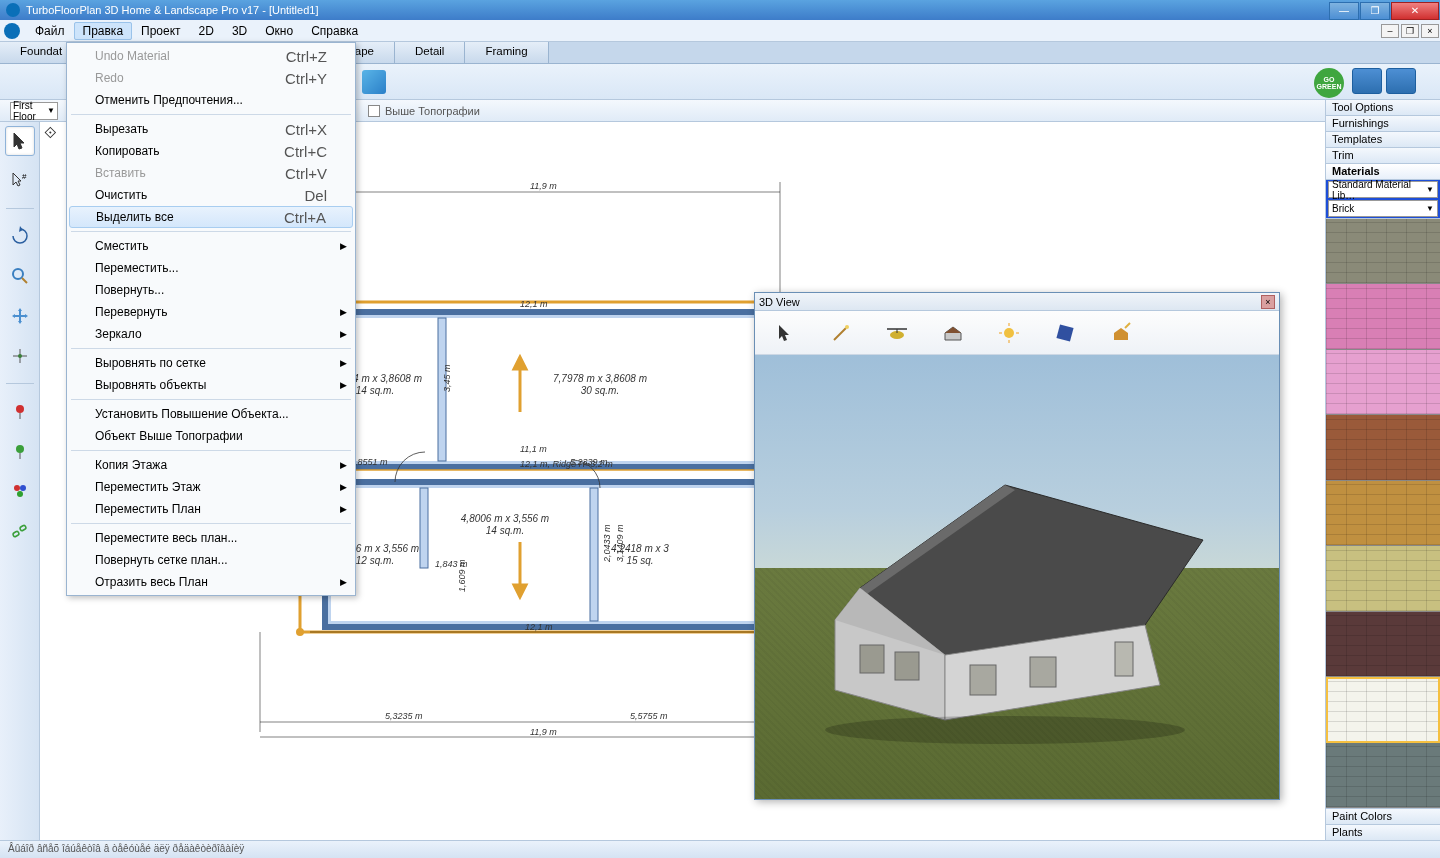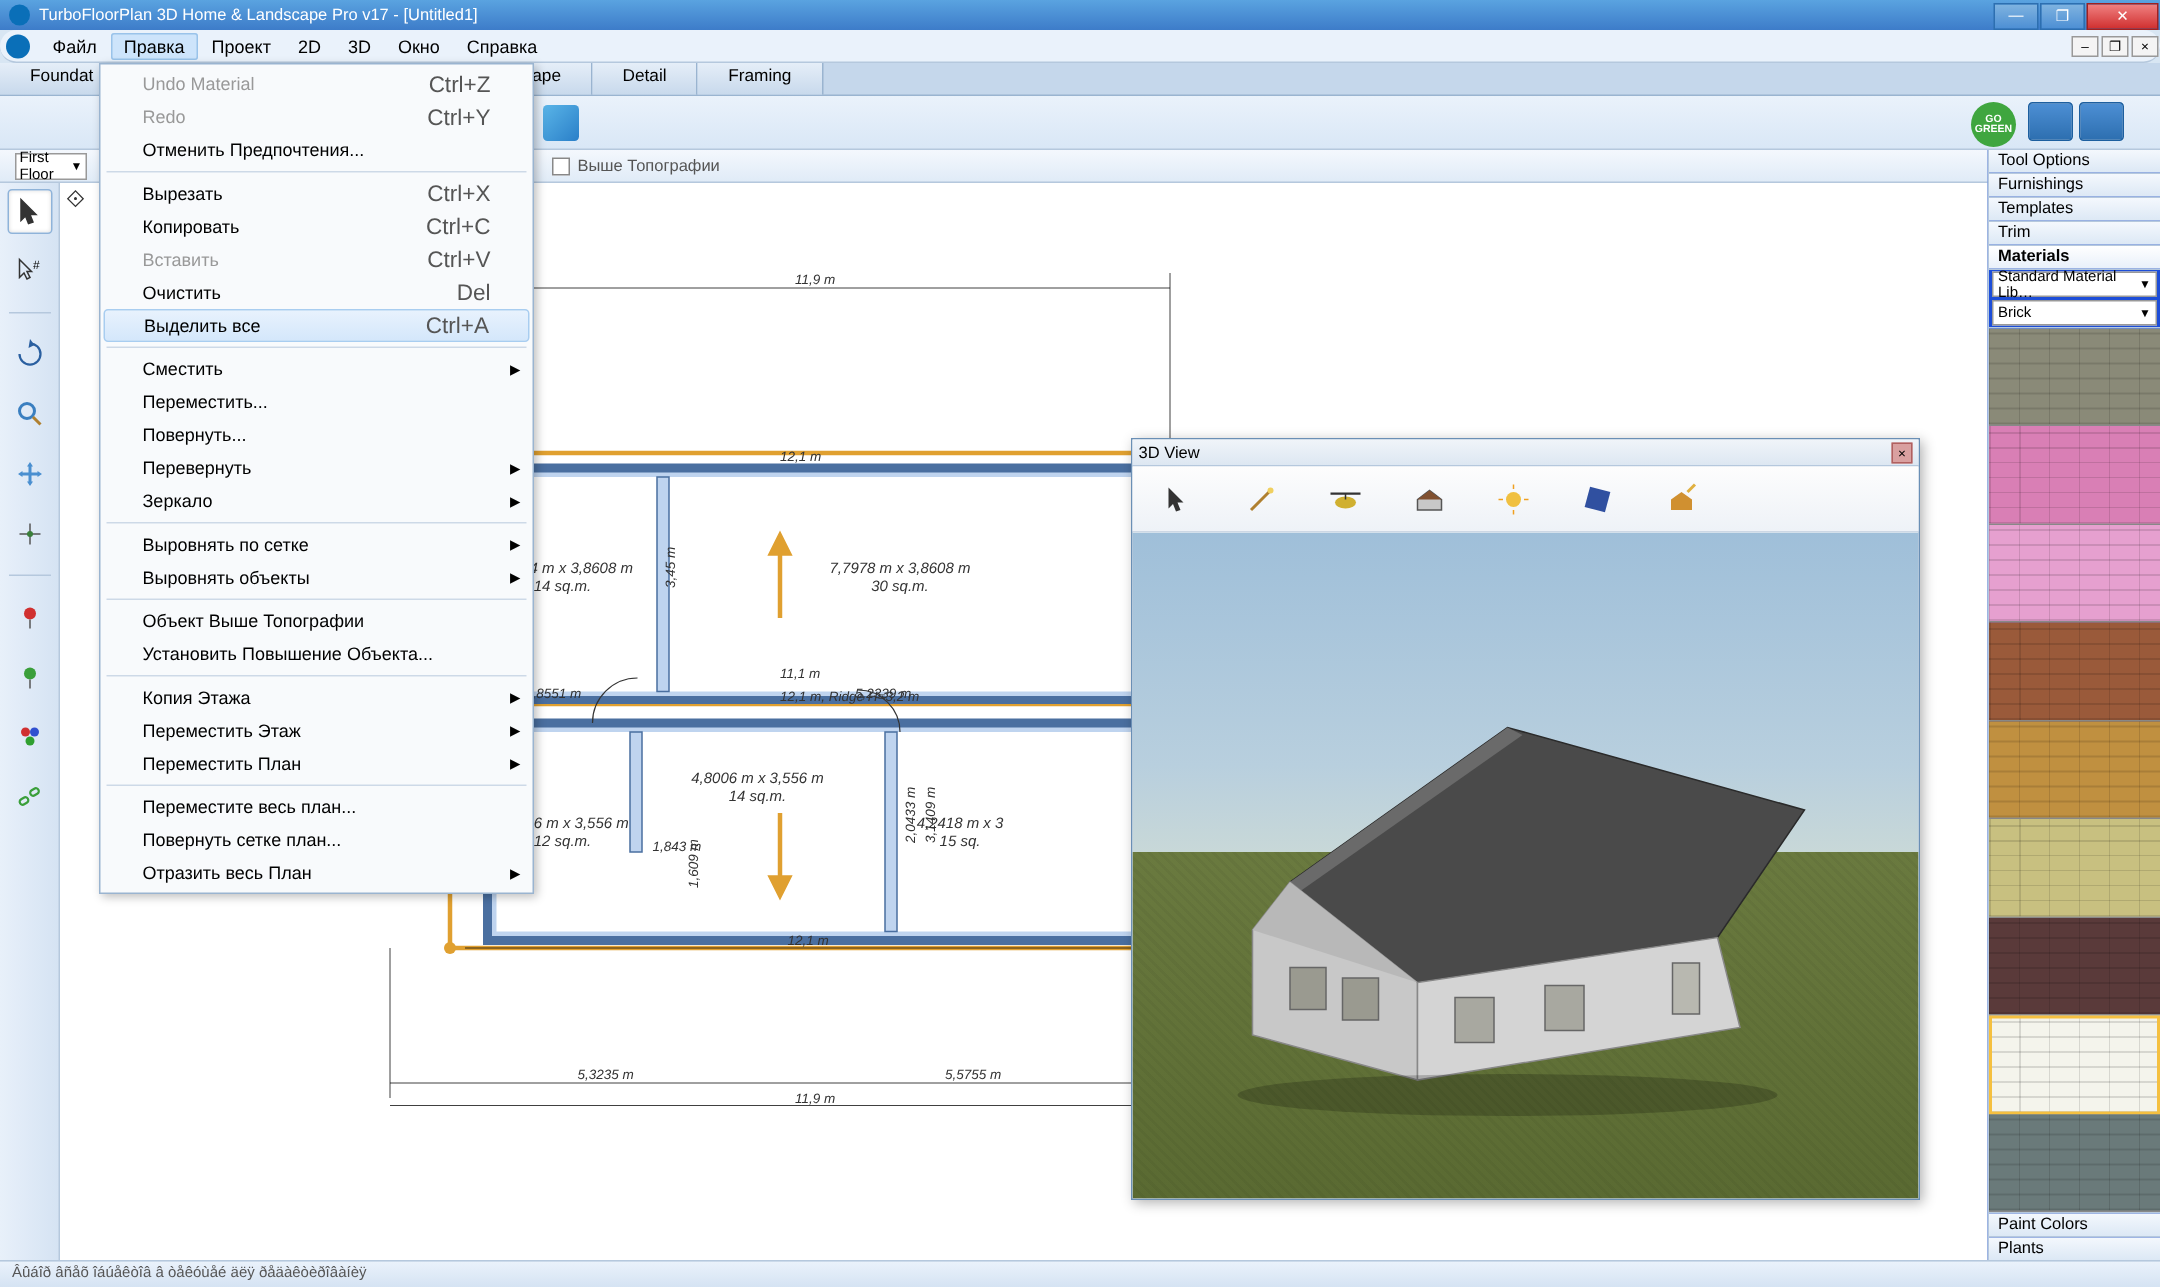--- a/index.html
+++ b/index.html
@@ -6,21 +6,21 @@
 body { width:1440px; height:858px; overflow:hidden; background:#d8e6f3; position:relative; }
 
 
 .titlebar { height:20px; background:linear-gradient(#5aa3e0,#3d7cc9); display:flex; align-items:center; color:#fff; font-size:11px; padding-left:6px; }
 .titlebar .icon { width:14px; height:14px; background:#0a6fb8; border-radius:50%; margin-right:6px; display:inline-block; }
 .win-controls { margin-left:auto; display:flex; }
 .win-controls div { width:30px; height:18px; margin:1px 1px 0 0; background:linear-gradient(#7fb3e0,#4d8fd4); border:1px solid #2d6fb0; display:flex; align-items:center; justify-content:center; font-size:10px; color:#fff; cursor:pointer; }
 .win-controls .close { background:linear-gradient(#f08080,#d03030); border-color:#a02020; width:48px; }
 
 
-.menubar { height:22px; background:#eaf2fb; display:flex; align-items:center; font-size:12px; padding-left:4px; border-bottom:1px solid #b5c8dd;border-radius:11px; }
+.menubar { height:22px; background:#eaf2fb; display:flex; align-items:center; font-size:12px; padding-left:4px; border-bottom:1px solid #b5c8dd; }
 .menubar .app-icon { width:16px; height:16px; background:#0a6fb8; border-radius:50%; margin-right:6px; }
 .menubar .item { padding:2px 9px; cursor:pointer; }
 .menubar .item.active { background:#cde4fb; border:1px solid #9ac3ea; padding:1px 8px; border-radius:2px; }
 .mdi-controls { margin-left:auto; display:flex; }
 .mdi-controls div { width:18px; height:14px; border:1px solid #999; margin:0 1px; font-size:9px; display:flex; align-items:center; justify-content:center; background:#f4f4f4; cursor:pointer; }
 
 
 .tabstrip { height:22px; background:#c5d7eb; display:flex; border-bottom:1px solid #9ab4d0; }
 .tabstrip .tab { padding:3px 20px 0; font-size:11.5px; border-right:1px solid #9ab4d0; background:linear-gradient(#e5eef8,#c8d9ec); cursor:pointer; }
 .tabstrip .tab.first { border-right:none; }
@@ -452,25 +452,25 @@
     <div class="row">
       <span>Выровнять по сетке</span>
       <span class="sub">▶</span>
     </div>
     <div class="row">
       <span>Выровнять объекты</span>
       <span class="sub">▶</span>
     </div>
     <div class="sep"></div>
     <div class="row">
+      <span>Установить Повышение Объекта...</span>
+    </div>
+    <div class="row">
       <span>Объект Выше Топографии</span>
     </div>
-    <div class="row">
-      <span>Установить Повышение Объекта...</span>
-    </div>
     <div class="sep"></div>
     <div class="row">
       <span>Копия Этажа</span>
       <span class="sub">▶</span>
     </div>
     <div class="row">
       <span>Переместить Этаж</span>
       <span class="sub">▶</span>
     </div>
     <div class="row">

